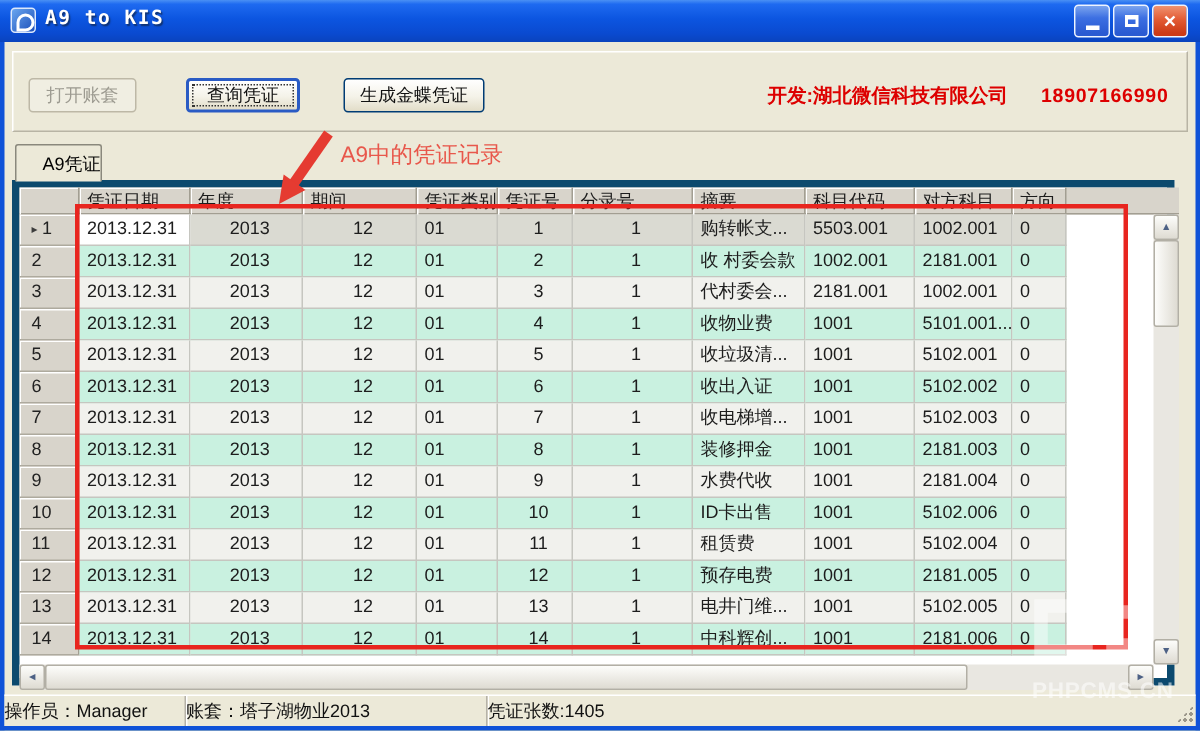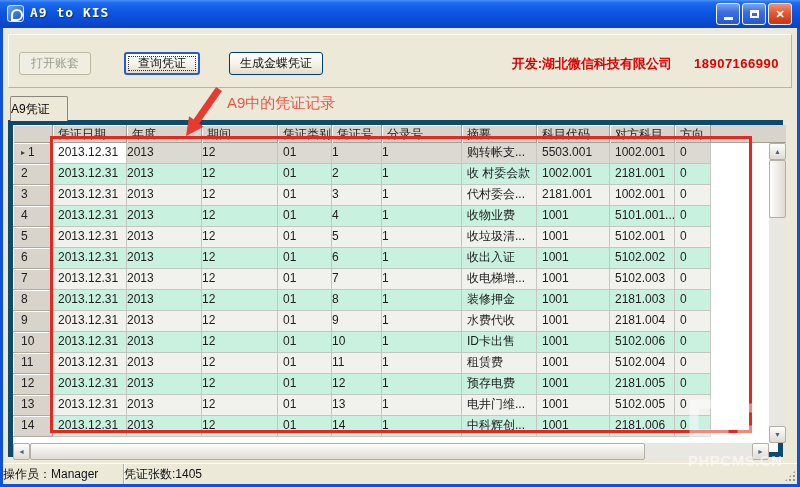--- a/index.html
+++ b/index.html
@@ -27,38 +27,38 @@
   .btn{position:absolute;top:17px;height:23px;box-sizing:border-box;border:1px solid #003c74;border-radius:3px;
     background:linear-gradient(180deg,#ffffff 0%,#f4f2e8 55%,#e2ddc8 100%);
     font-size:12px;color:#111;display:flex;align-items:center;justify-content:center;padding:0 10px;}
   .btn.disabled{border:1px solid #bdb8a6;color:#9c9a90;background:#f0eee2;}
   .btn.focused{border:2px solid #2a5bc4;outline:1px dotted #333;outline-offset:-5px;}
   .devinfo{position:absolute;right:12px;top:20px;font-size:13px;font-weight:bold;color:var(--dev-red,#dd0000);white-space:nowrap;}
   .devinfo .phone{margin-left:22px;letter-spacing:.5px;}
   
   .tab{position:absolute;left:10px;top:96px;width:58px;height:25px;box-sizing:border-box;z-index:3;
     background:var(--client-bg,#ece9d8);border:1px solid #8a887c;border-bottom:none;border-radius:2px 2px 0 0;
-    font-size:12px;display:flex;align-items:center;justify-content:flex-start;}
+    font-size:12px;display:flex;align-items:center;justify-content:flex-end;}
   
   .grid{position:absolute;left:8px;top:120px;width:775px;height:337px;box-sizing:border-box;
     background:#fff;border:5px solid #0c4a6e;}
   .grid-header{position:absolute;left:0;top:0;width:773px;height:18px;background:var(--hdr-gray,#d8d4cb);
     display:flex;box-sizing:border-box;border-bottom:1px solid #a29e92;}
   .hcell{box-sizing:border-box;height:18px;font-size:12px;color:#1c1c1c;padding:1px 0 0 5px;
     border-right:1px solid #a29e92;box-shadow:inset 1px 1px 0 #fff;overflow:hidden;white-space:nowrap;}
   .grid-body{position:absolute;left:0;top:18px;width:750px;}
   .grid-row{display:flex;height:21px;width:750px;}
   .grid-row.mint .cell{background:var(--row-mint,#c9f1e0);}
   .grid-row.lite .cell{background:var(--row-lite,#f1f1ed);}
   .grid-row.current .cell{background:var(--row-cur,#dadad2);}
   .grid-row .cell.editcell{background:#fff !important;}
   .cell{box-sizing:border-box;height:21px;font-size:12px;color:#1d1d1d;line-height:19px;
     padding-left:5px;border-right:1px solid #c6c6c0;border-bottom:1px solid #c6c6c0;
     overflow:hidden;white-space:nowrap;}
-  .cell.ra{text-align:left;padding-right:7px;padding-left:0;}
+  .cell.ra{text-align:center;padding-right:7px;padding-left:12px;}
   .cell.numcell{background:var(--hdr-gray,#d8d4cb) !important;border-right:1px solid #a29e92;
     border-bottom:1px solid #aeaa9e;box-shadow:inset 1px 1px 0 #fff;padding-left:8px;color:#222;}
   .marker{font-size:8px;color:#3c3c3c;margin-right:3px;vertical-align:1px;}
   .c0{width:40px}.c1{width:74px}.c2{width:75px}.c3{width:76px}.c4{width:54px}.c5{width:50px}
   .c6{width:80px}.c7{width:75px}.c8{width:73px}.c9{width:65px}.c10{width:36px}
   
   .vscroll{position:absolute;left:756px;top:18px;width:17px;height:300px;background:#e9e7e1;}
   .hscroll{position:absolute;left:0;top:318px;width:756px;height:17px;background:#e9e7e1;}
   .sbtn{position:absolute;box-sizing:border-box;width:17px;height:17px;border:1px solid #b2afa5;border-radius:2px;
     background:linear-gradient(180deg,#fdfdfb,#dedbd2);display:flex;align-items:center;justify-content:center;
@@ -337,20 +337,21 @@
 
   <div class="red-rect"></div>
   <div class="anno-text">A9中的凭证记录</div>
   <svg class="anno-arrow" width="60" height="56">
     <line x1="48" y1="3" x2="25" y2="36" stroke="#e53b31" stroke-width="7"></line>
     <polygon points="15,50 32.7,40.7 18.1,30.3" fill="#e53b31"></polygon>
   </svg>
 
   <div class="statusbar">
     <div class="spanel p1">操作员：Manager</div>
+    <div class="spanel p2">账套：塔子湖物业2013</div>
     <div class="spanel p3">凭证张数:1405</div>
   </div>
   <div class="grip"></div>
 
   <div class="watermark">
     <svg width="110" height="52">
       <rect x="14" y="8" width="30" height="30" fill="none" stroke="rgba(255,255,255,0.45)" stroke-width="9"></rect>
       <path d="M88 12 H62 V34 H88" fill="none" stroke="rgba(255,255,255,0.45)" stroke-width="9"></path>
     </svg>
     <div class="wm-text">PHPCMS.CN</div>

